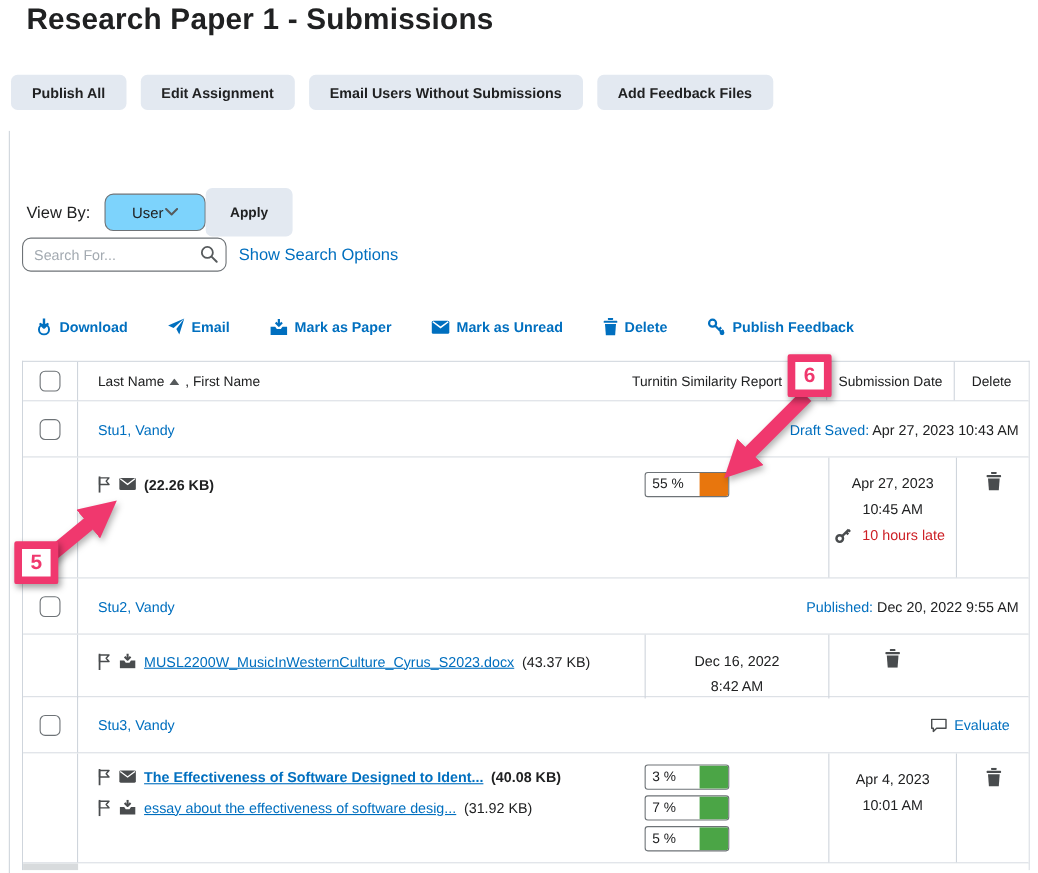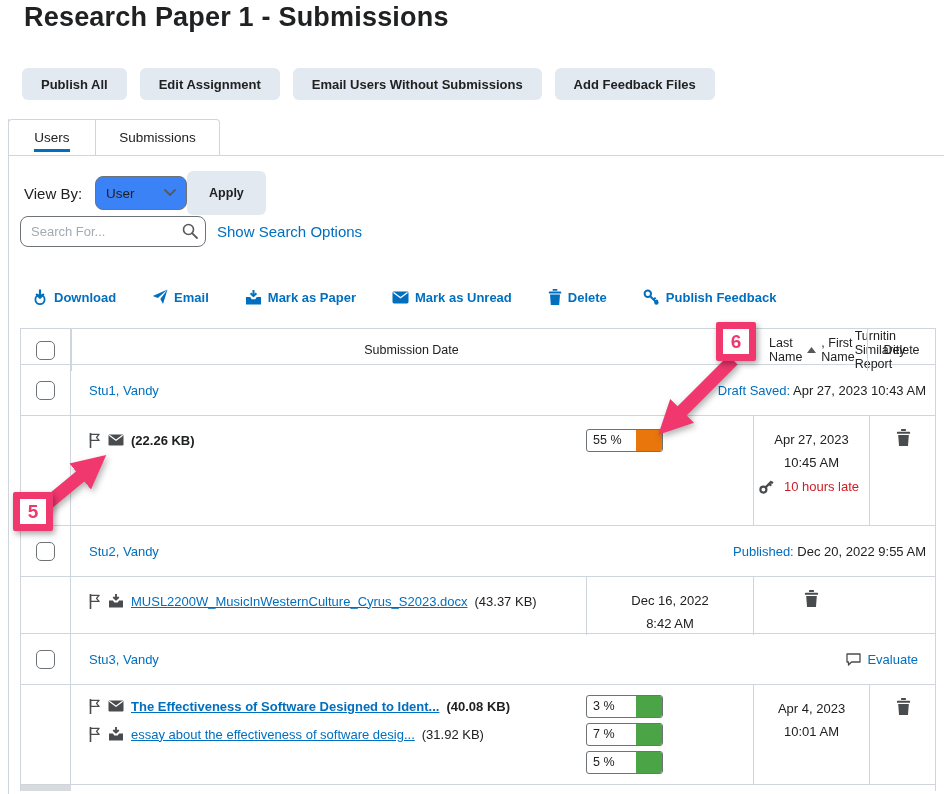--- a/index.html
+++ b/index.html
@@ -8,38 +8,38 @@
     position:relative; width:944px; height:794px; overflow:hidden;
     background:#fff; font-family:"Liberation Sans", sans-serif; color:var(--ink);
   }
   :root{
     --accent_blue:#006FBF; --pink:#F0386E; --orange:#E8760D; --green:#4BA546;
     --late_red:#CD2026; --btn_bg:#E3E9F1; --border:#CFD5DC; --ink:#202122; --icon_gray:#494C4E;
   }
   
   #page-title { position:absolute; left:24px; top:2px; font-size:27px; font-weight:600; color:var(--ink); letter-spacing:.2px; }
   
-  .toolbar { position:absolute; left:22px; top:68px; display:flex; gap:13px; }
+  .toolbar { position:absolute; left:10px; top:68px; display:flex; gap:13px; }
   .btn {
     height:32px; padding:0 19px; background:var(--btn_bg); border:none; border-radius:6px;
     font-family:inherit; font-size:13px; font-weight:700; color:var(--ink); display:flex; align-items:center; cursor:pointer;
   }
   
   .panel-edge { position:absolute; left:8px; top:119px; bottom:0; border-left:1px solid var(--border); }
   .tabstrip { position:absolute; left:8px; right:0; top:119px; height:37px; border-bottom:1px solid var(--border); display:flex; }
   .tabs-box { display:flex; height:100%; border:1px solid var(--border); border-bottom:none; border-radius:4px 4px 0 0; background:#fff; }
   .tab { width:86px; display:flex; align-items:center; justify-content:center; font-size:13.5px; color:var(--ink); cursor:pointer; }
   .tab.sub { width:124px; border-left:1px solid var(--border); }
   .tab.active span { border-bottom:3px solid var(--accent_blue); padding-bottom:4px; margin-top:7px; }
   
   .viewby { position:absolute; left:24px; top:176px; height:34px; display:flex; align-items:center; }
   .viewby-label { font-size:15px; margin-right:13px; }
   .select {
-    width:92px; height:34px; border:1px solid #6E7377; border-radius:8px; background:#3b82f6;
-    display:flex; align-items:center; padding:0 10px; font-size:13.5px; cursor:pointer;
+    width:92px; height:34px; border:1px solid #6E7377; border-radius:8px; background:#7dd3fc;
+    display:flex; align-items:center; padding:0 24px; font-size:13.5px; cursor:pointer;
   }
   .select .chev { margin-left:auto; }
   .apply { height:44px; padding:0 22px; font-size:12.5px; }
   .searchrow { position:absolute; left:20px; top:216px; display:flex; align-items:center; }
   .search-box { position:relative; width:186px; height:31px; }
   .search-box input {
     width:100%; height:100%; border:1px solid #6E7377; border-radius:8px; padding:0 30px 0 10px;
     font-family:inherit; font-size:13px; color:var(--ink); outline:none;
   }
   .search-box input::placeholder { color:#A3AAB1; }
@@ -114,30 +114,20 @@
 
   <div class="toolbar">
     <button class="btn">Publish All</button>
     <button class="btn">Edit Assignment</button>
     <button class="btn">Email Users Without Submissions</button>
     <button class="btn">Add Feedback Files</button>
   </div>
 
   <div class="panel-edge"></div>
 
-  <div class="tabstrip">
-    <div class="tabs-box">
-      <div class="tab active">
-          <span>Users</span>
-        </div>
-      <div class="tab sub">
-          <span>Submissions</span>
-        </div>
-    </div>
-  </div>
 
   <div class="viewby">
     <span class="viewby-label">View By:</span>
     <div class="select">
       <span>User</span>
       <span class="chev">
         <svg width="12" height="8" viewBox="0 0 12 8">
             <path d="M1 1l5 5 5-5" fill="none" stroke="#565A5C" stroke-width="1.8" stroke-linecap="round" stroke-linejoin="round"></path>
           </svg>
       </span>
@@ -217,33 +207,33 @@
       <span>Publish Feedback</span>
     </a>
   </div>
 
   <div class="table">
 
     <div class="trow header">
       <div class="cell cbcell">
           <span class="cb"></span>
         </div>
-      <div class="cell bl center hdr-small">Submission Date</div>
       <div class="cell">
         <span class="hdr-name">
           <span>Last Name</span>
           <span>
               <svg width="9" height="6" viewBox="0 0 9 6">
                 <polygon points="4.5,0 9,6 0,6" fill="#565A5C"></polygon>
               </svg>
             </span>
           <span>, First Name</span>
         </span>
         <span class="hdr-sim">Turnitin Similarity Report</span>
       </div>
+      <div class="cell bl center hdr-small">Submission Date</div>
       <div class="cell bl center hdr-small">Delete</div>
     </div>
 
     <div class="trow student">
       <div class="cell cbcell">
           <span class="cb"></span>
         </div>
       <div class="cell student-main">
         <a class="student-link">Stu1, Vandy</a>
         <span class="status"><span class="slabel">Draft Saved:</span><span> Apr 27, 2023 10:43 AM</span></span>

